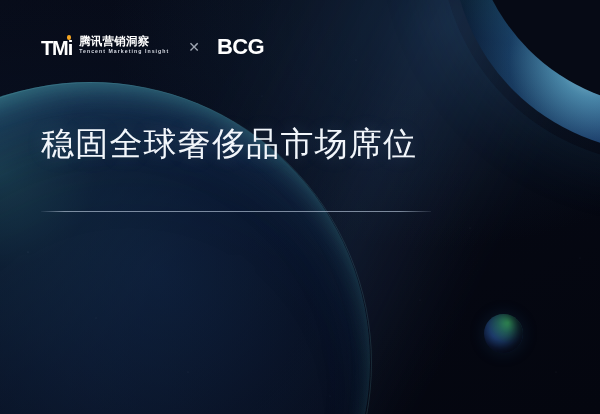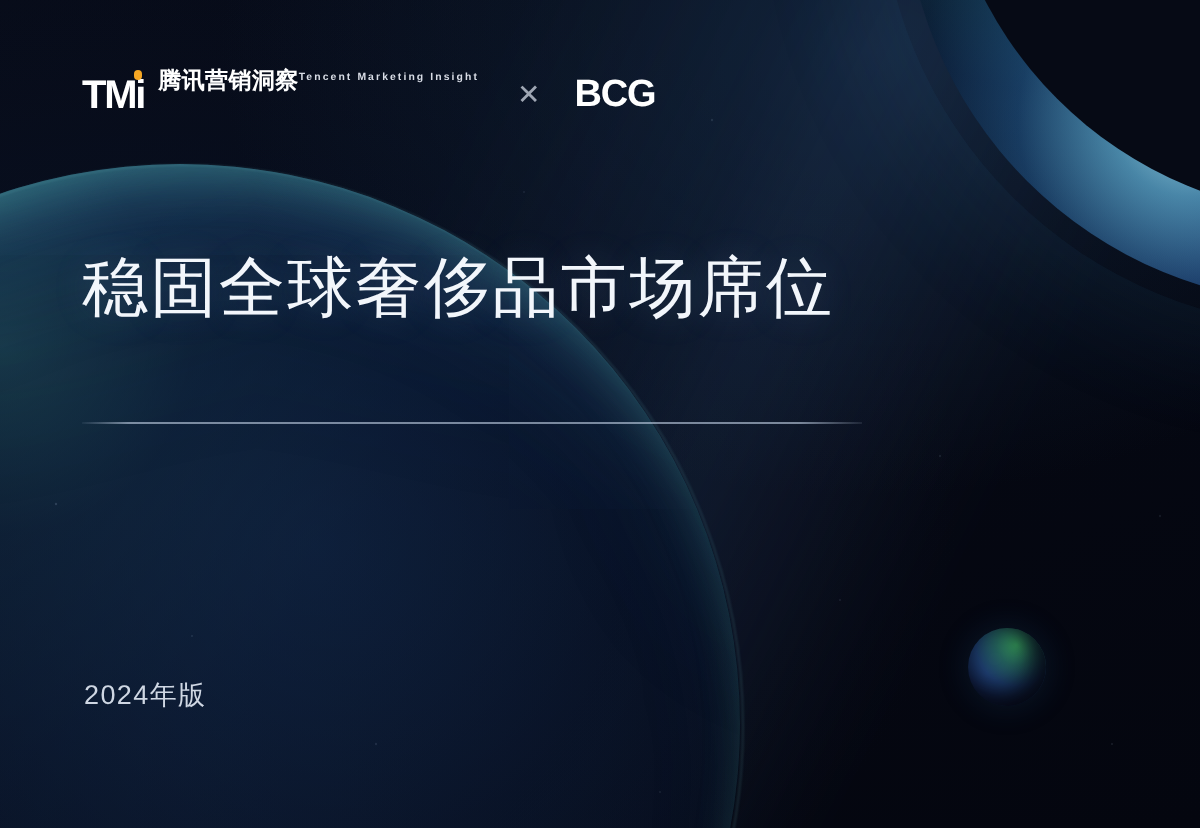--- a/index.html
+++ b/index.html
@@ -186,21 +186,21 @@
     top: -1px;
     right: 1px;
     width: 4.6px;
     height: 4.6px;
     border-radius: 50%;
     background: #f5a623;
   }
   .tmi-cn-wrap {
     margin-left: 7px;
     display: flex;
-    flex-direction: row;
+    flex-direction: column;
     height: 24px;
   }
   .tmi-cn {
     font-size: 11.5px;
     font-weight: 700;
     color: #ffffff;
     line-height: 1.05;
     letter-spacing: 0.2px;
   }
   .tmi-en {
@@ -214,21 +214,21 @@
   .logo-x {
     margin: 0 17px 0 19px;
     color: #b9c0cc;
     font-size: 14px;
     font-weight: 300;
     line-height: 1;
     opacity: 0.85;
   }
   .bcg-mark {
     font-family: "Liberation Sans", sans-serif;
-    font-size: 19px;
+    font-size: 22px;
     font-weight: 700;
     letter-spacing: -0.6px;
     color: #ffffff;
     line-height: 1;
   }
 
   
   .title-block {
     position: absolute;
     left: 41px;
@@ -337,16 +337,15 @@
       <span class="bcg-mark">BCG</span>
     </div>
 
     <div class="title-block">
       <h1 class="main-title">稳固全球奢侈品市场席位</h1>
     </div>
 
     <div class="divider"></div>
 
 
-    <div class="edition">2024年版</div>
 
   </div>
 </div>
 
 </body></html>

